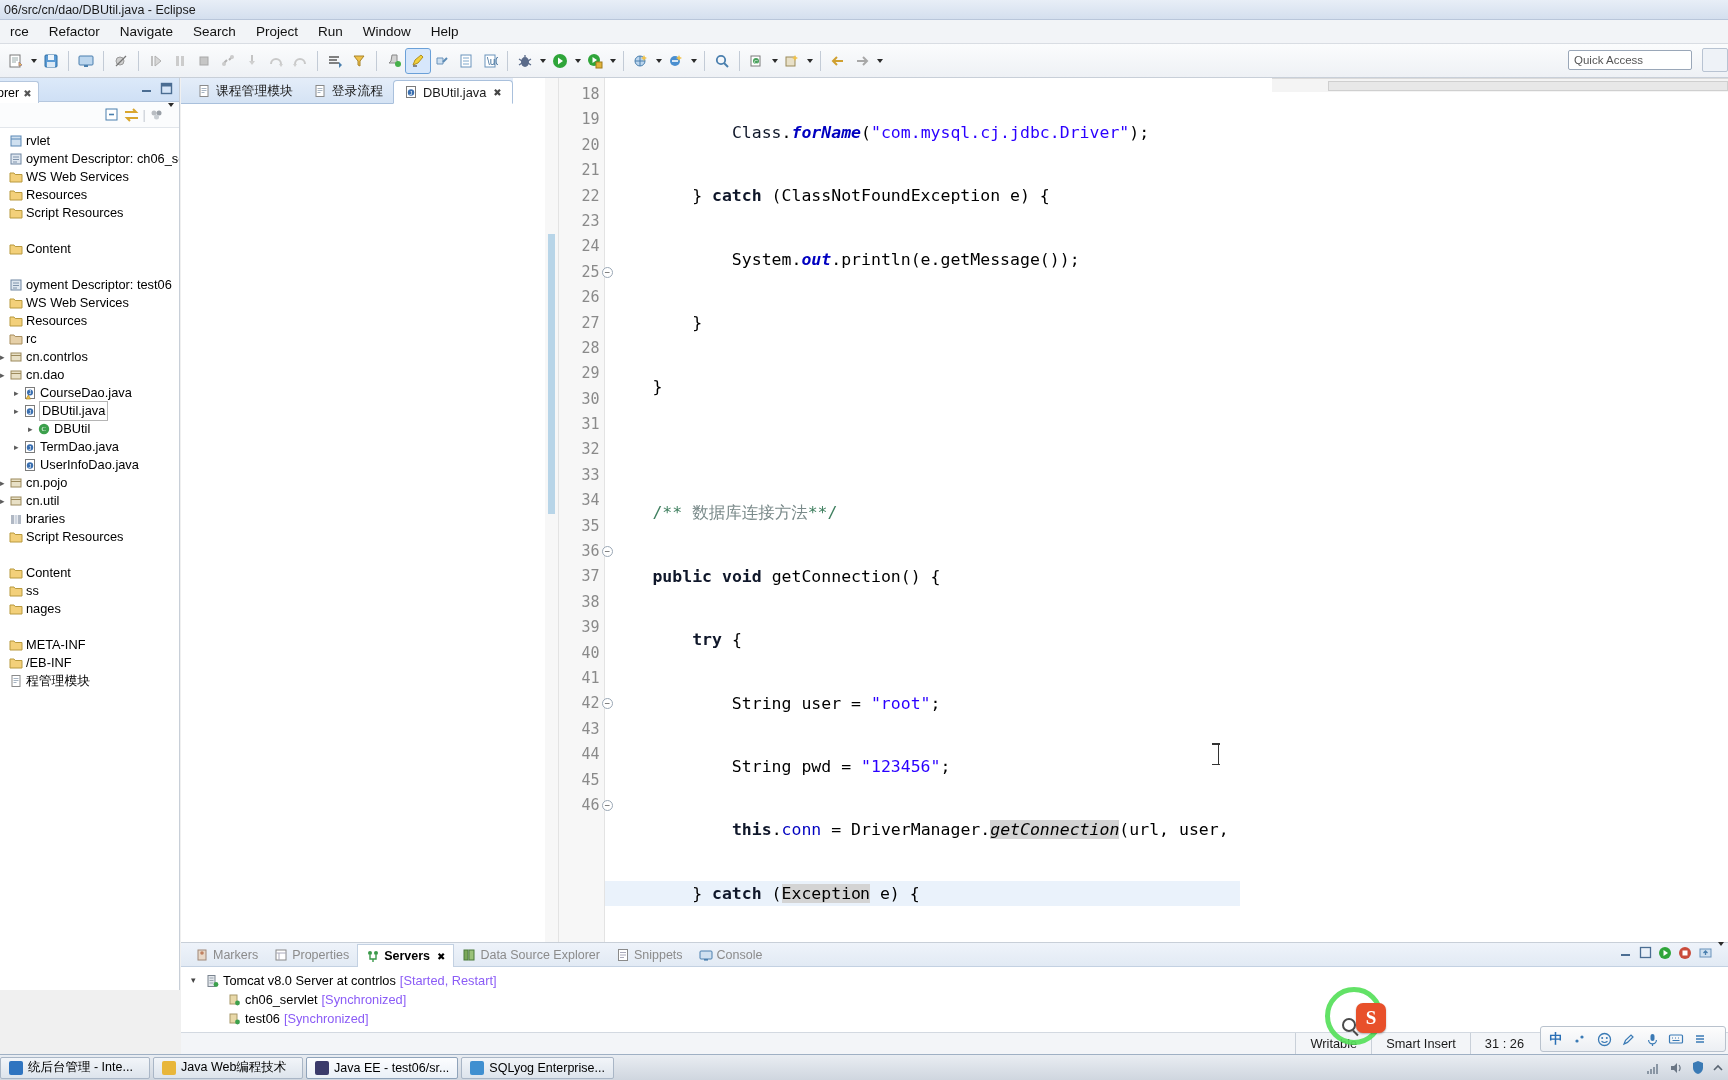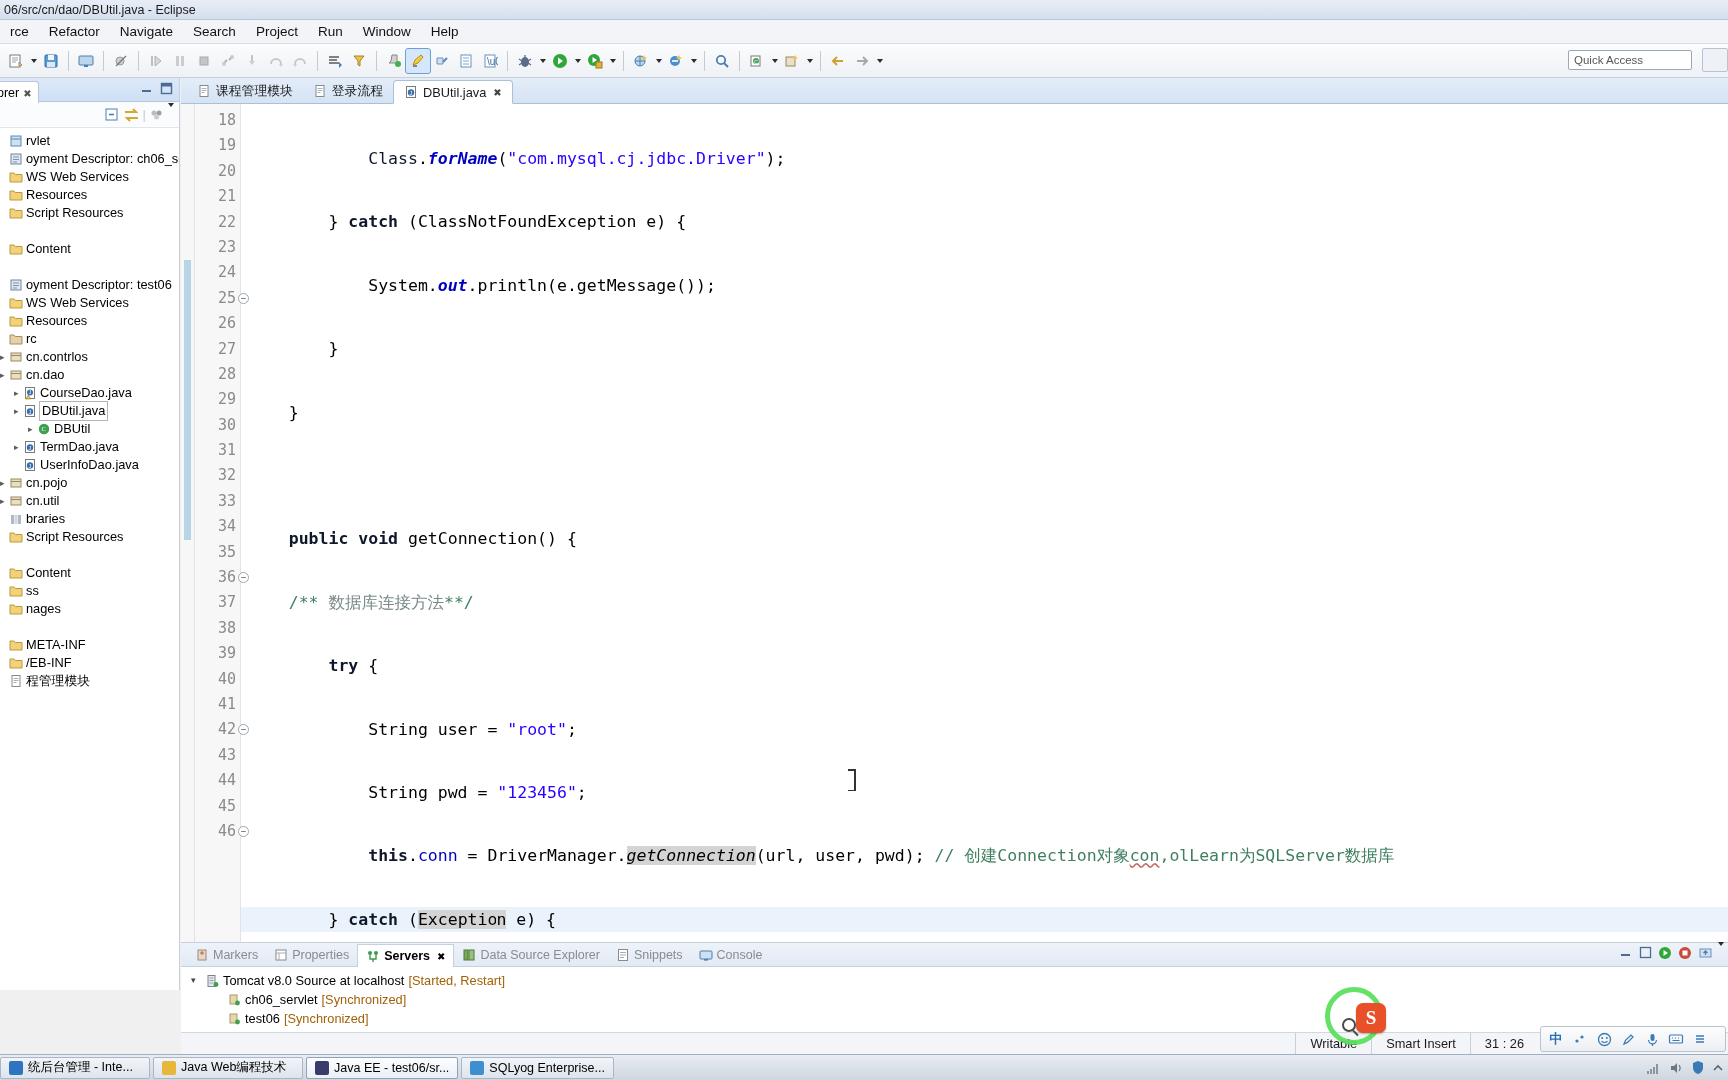--- a/index.html
+++ b/index.html
@@ -77,21 +77,21 @@
   .tr { height:18px; display:flex; align-items:center; white-space:nowrap; padding-left:0; }
   .tr .ic { width:14px; height:14px; margin-right:3px; flex:none; display:inline-flex;
             align-items:center; justify-content:center; }
   .tr.sel .lbl { background:#fff; outline:1px solid #b5b5b5; padding:0 2px; }
   .tr .lbl { overflow:hidden; }
   .tr .arrow { width:9px; flex:none; color:#5a5a5a; font-size:9px; }
 
   
   .editor {
     position:absolute; left:181px; top:0; right:0; bottom:0; background:#fff;
-    display:flex; flex-direction:column;
+    display:flex; flex-direction:row;gap:32px;
   }
   .ed-tabrow {
     height:26px; background:linear-gradient(#e4edf9,#d5e3f4);
     border-bottom:1px solid #a9c0dc; display:flex; align-items:flex-end;
     padding-left:6px;
   }
   .ed-tab {
     height:24px; display:flex; align-items:center; gap:5px;
     padding:0 10px; font-size:12.8px; color:#1a1a1a; cursor:default;
     border-top-left-radius:4px; border-top-right-radius:4px;
@@ -148,21 +148,21 @@
     padding-left:6px; position:relative;
   }
   .bt-tab { display:flex; align-items:center; gap:4px; padding:2px 8px;
             font-size:12.5px; color:#8b8b8b; }
   .bt-tab.active { color:#000; font-weight:bold; background:#fff;
                    border:1px solid #c3d1e2; border-bottom:none; height:23px;
                    position:relative; top:1px; }
   .bt-tools { position:absolute; right:4px; top:3px; display:flex; gap:5px; }
   .bt-tree { padding:4px 0 0 10px; font-size:12.8px; line-height:19px; }
   .bt-row { display:flex; align-items:center; gap:4px; height:19px; white-space:nowrap; }
-  .dim { color:#a16207; }
+  .dim { color:#8b5cf6; }
   .statusline {
     position:absolute; left:181px; right:0; bottom:26px; height:22px;
     background:#f3f5f8; border-top:1px solid #d3d9e1;
     display:flex; align-items:center; justify-content:flex-end;
     font-size:12.8px; color:#1a1a1a;
   }
   .st-cell { padding:0 14px; border-left:1px solid #c9d0d9; height:22px;
              display:flex; align-items:center; }
 
   
@@ -834,22 +834,22 @@
             <div class="ln">45</div>
             <div class="ln">46<span class="fold">−</span></div>
           </div>
         <div class="ed-code" id="code">
           <div class="cl">            <span class="kw" style="color:#0f172a;font-weight:normal">Class</span>.<span class="sf">forName</span>(<span class="str">"com.mysql.cj.jdbc.Driver"</span>);</div>
           <div class="cl">        } <span class="kw">catch</span> (ClassNotFoundException e) {</div>
           <div class="cl">            System.<span class="sf">out</span>.println(e.getMessage());</div>
           <div class="cl">        }</div>
           <div class="cl">    }</div>
           <div class="cl"> </div>
+          <div class="cl">    <span class="cmt">/** </span><span class="cmt" style="color:#7a8a8a">数据库连接方法</span><span class="cmt">**/</span></div>
           <div class="cl">    <span class="kw">public</span> <span class="kw">void</span> getConnection() {</div>
-          <div class="cl">    <span class="cmt">/** </span><span class="cmt" style="color:#7a8a8a">数据库连接方法</span><span class="cmt">**/</span></div>
           <div class="cl">        <span class="kw">try</span> {</div>
           <div class="cl">            String user = <span class="str">"root"</span>;</div>
           <div class="cl">            String pwd = <span class="str">"123456"</span>;</div>
           <div class="cl">            <span class="kw">this</span>.<span class="fld">conn</span> = DriverManager.<span class="occ mth">getConnection</span>(url, user, pwd); <span class="cmt">// 创建Connection对象<span class="underw">con</span>,olLearn为SQLServer数据库</span></div>
           <div class="cl cur">        } <span class="kw">catch</span> (<span class="occ">Exceptio</span><span class="cursor-bar"></span><span class="occ">n</span> e) {</div>
           
           
           
           
           
@@ -965,21 +965,21 @@
     <div class="bt-tree" id="bt-tree">
         <div class="bt-row" style="padding-left: 0px;">
           <span style="width: 10px; font-size: 9px; color: rgb(68, 68, 68);">▾</span>
           <span>
             <svg width="14" height="14" viewBox="0 0 14 14">
               <rect x="3" y="1.5" width="7" height="11" fill="#e4e8ec" stroke="#7a8490"></rect>
               <path d="M4.5 4h4M4.5 6.5h4M4.5 9h4" stroke="#9aa4b0"></path>
               <circle cx="11" cy="10.5" r="2.4" fill="#3ca04c"></circle>
             </svg>
           </span>
-          <span>Tomcat v8.0 Source at localhost</span>
+          <span>Tomcat v8.0 Server at contrlos</span>
           <span class="dim">[Started, Restart]</span>
         </div>
         <div class="bt-row" style="padding-left: 22px;">
           <span style="width: 10px; font-size: 9px; color: rgb(68, 68, 68);"></span>
           <span>
             <svg width="14" height="14" viewBox="0 0 14 14">
               <rect x="3" y="2" width="7" height="9" fill="#e8d8a8" stroke="#a89868"></rect>
               <circle cx="10.5" cy="10" r="2.4" fill="#3ca04c"></circle>
             </svg>
           </span>

